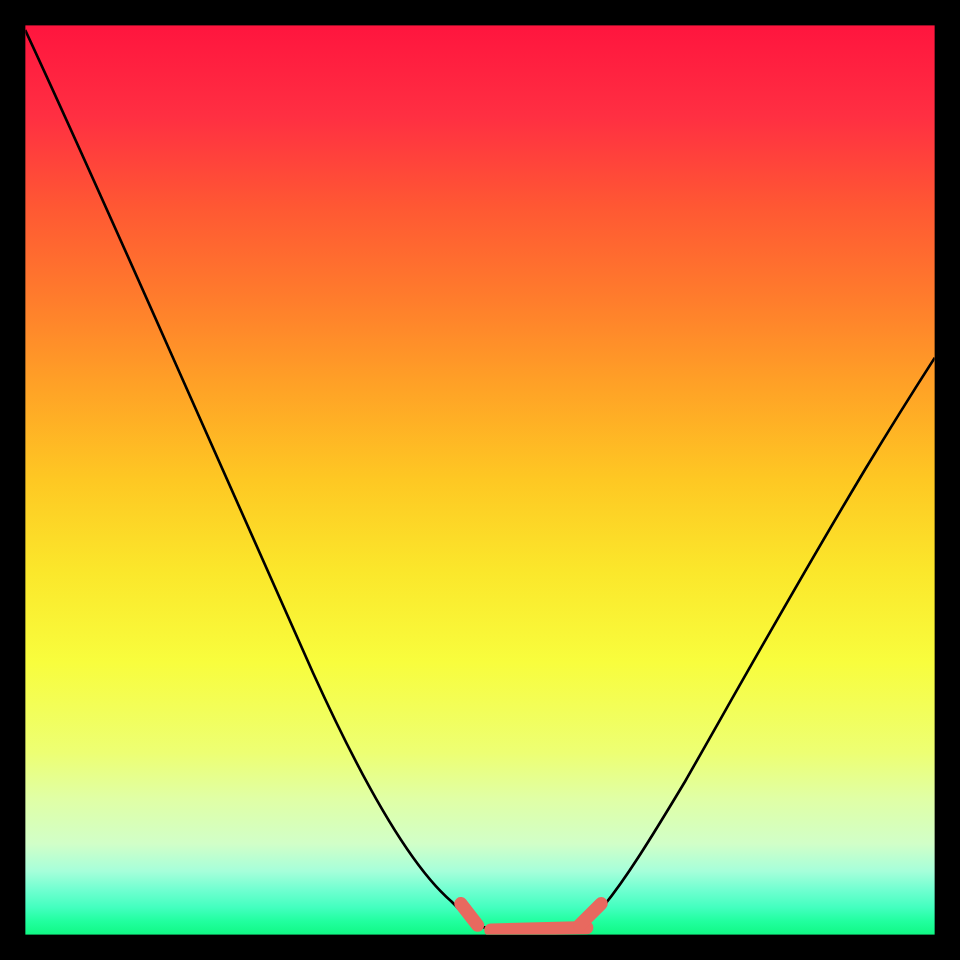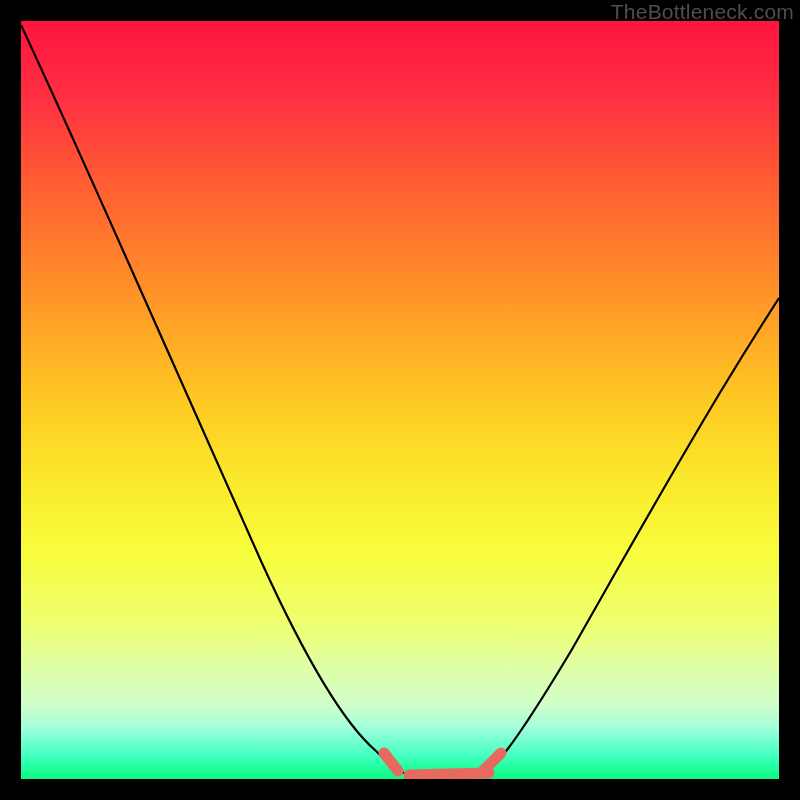--- a/index.html
+++ b/index.html
@@ -88,14 +88,13 @@
                C 720 337, 740 305, 758 277"></path>
 
       <g stroke="#e8695f" stroke-width="11" stroke-linecap="round" fill="none">
         <path d="M 363 732 L 377 750"></path>
         <path d="M 388 754 L 468 752"></path>
         <path d="M 462 750 L 480 732"></path>
       </g>
     </svg>
   </div>
 
-  <div class="watermark">TheBottleneck.com</div>
 </div>
 
 </body></html>

